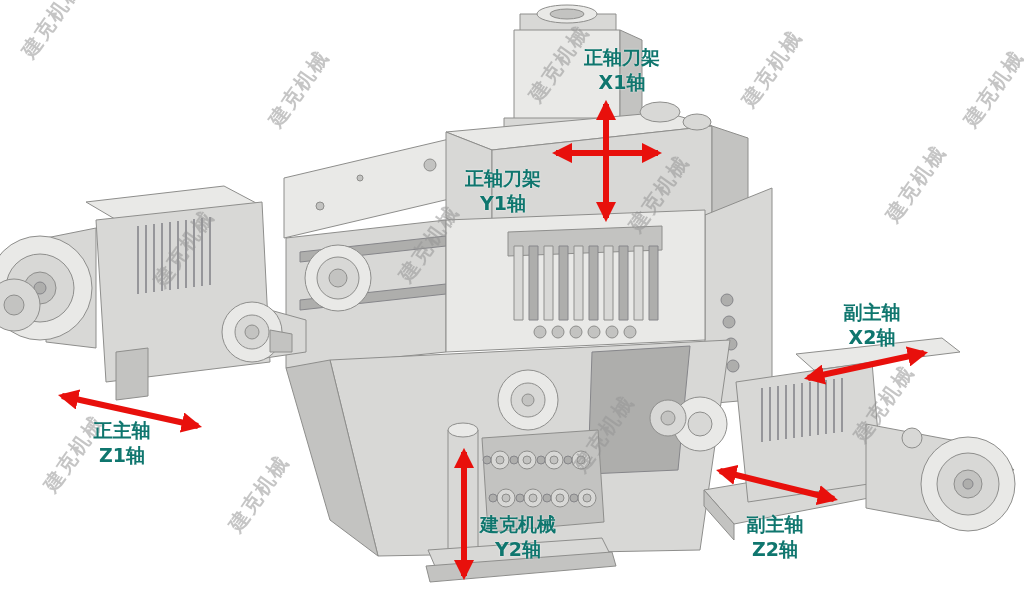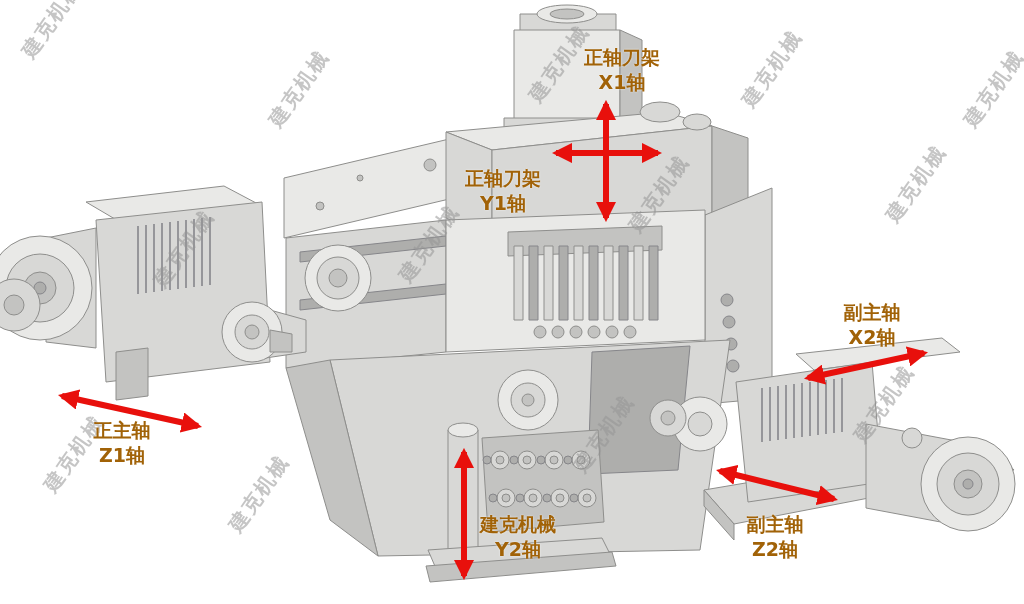--- a/index.html
+++ b/index.html
@@ -8,21 +8,21 @@
     font-family:"DejaVu Sans","Liberation Sans",sans-serif;
   }
   svg.machine{position:absolute;left:0;top:0;z-index:1;}
   .wm-layer{position:absolute;left:0;top:0;width:100%;height:100%;z-index:2;pointer-events:none;}
   .wm{
     position:absolute;font-size:20px;font-weight:bold;letter-spacing:2px;white-space:nowrap;
     color:rgba(150,150,150,0.55);transform:rotate(-55deg);transform-origin:center;
   }
   svg.arrows{position:absolute;left:0;top:0;z-index:3;pointer-events:none;}
   .label{
-    position:absolute;z-index:4;color:#a16207;font-weight:bold;font-size:19px;
+    position:absolute;z-index:4;color:#0f766e;font-weight:bold;font-size:19px;
     line-height:1.3;text-align:center;white-space:nowrap;transform:translateX(-50%);
     text-shadow:0 0 2px rgba(255,255,255,0.8);
   }
   
   .f-light{fill:#e9e9e7;stroke:#8e8e8c;stroke-width:1;stroke-linejoin:round;}
   .f-mid{fill:#d8d8d6;stroke:#8e8e8c;stroke-width:1;stroke-linejoin:round;}
   .f-dark{fill:#c3c3c1;stroke:#8e8e8c;stroke-width:1;stroke-linejoin:round;}
   .f-darker{fill:#aeaeac;stroke:#86868a;stroke-width:1;stroke-linejoin:round;}
   .fins{stroke:#96969a;stroke-width:2;fill:none;}
   .arrow-line{stroke:#e8100c;stroke-width:6;fill:none;}

